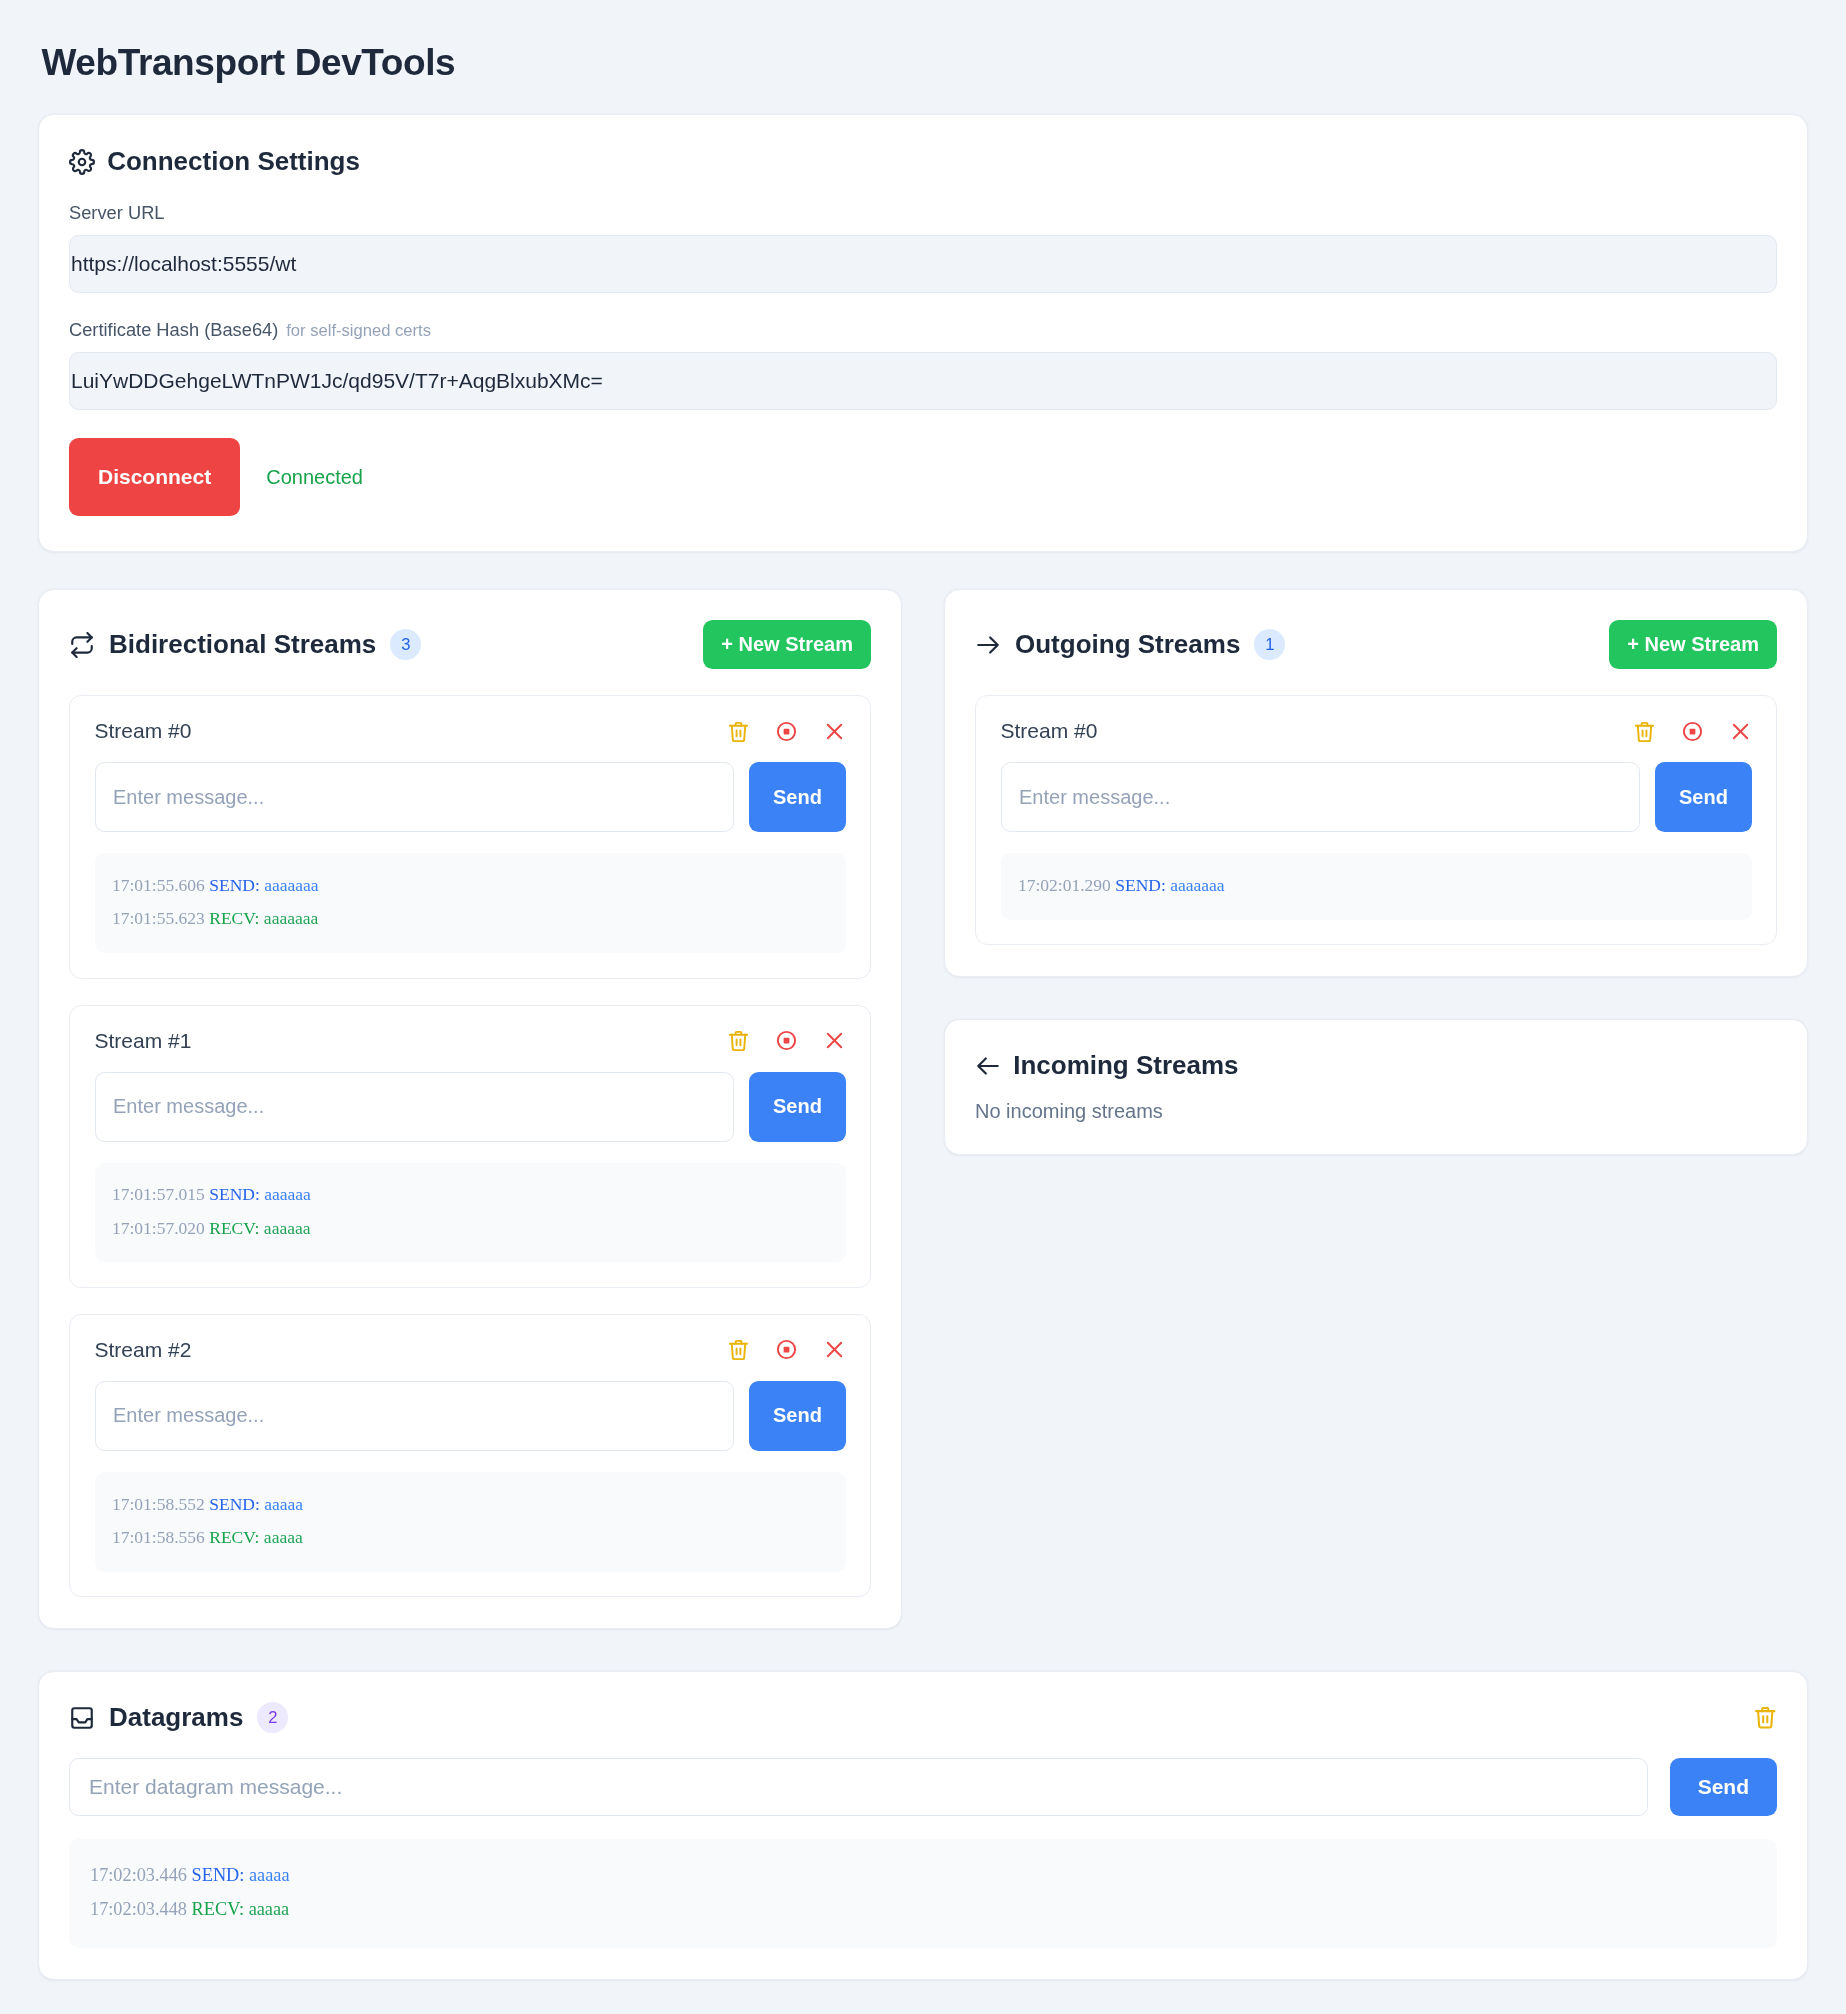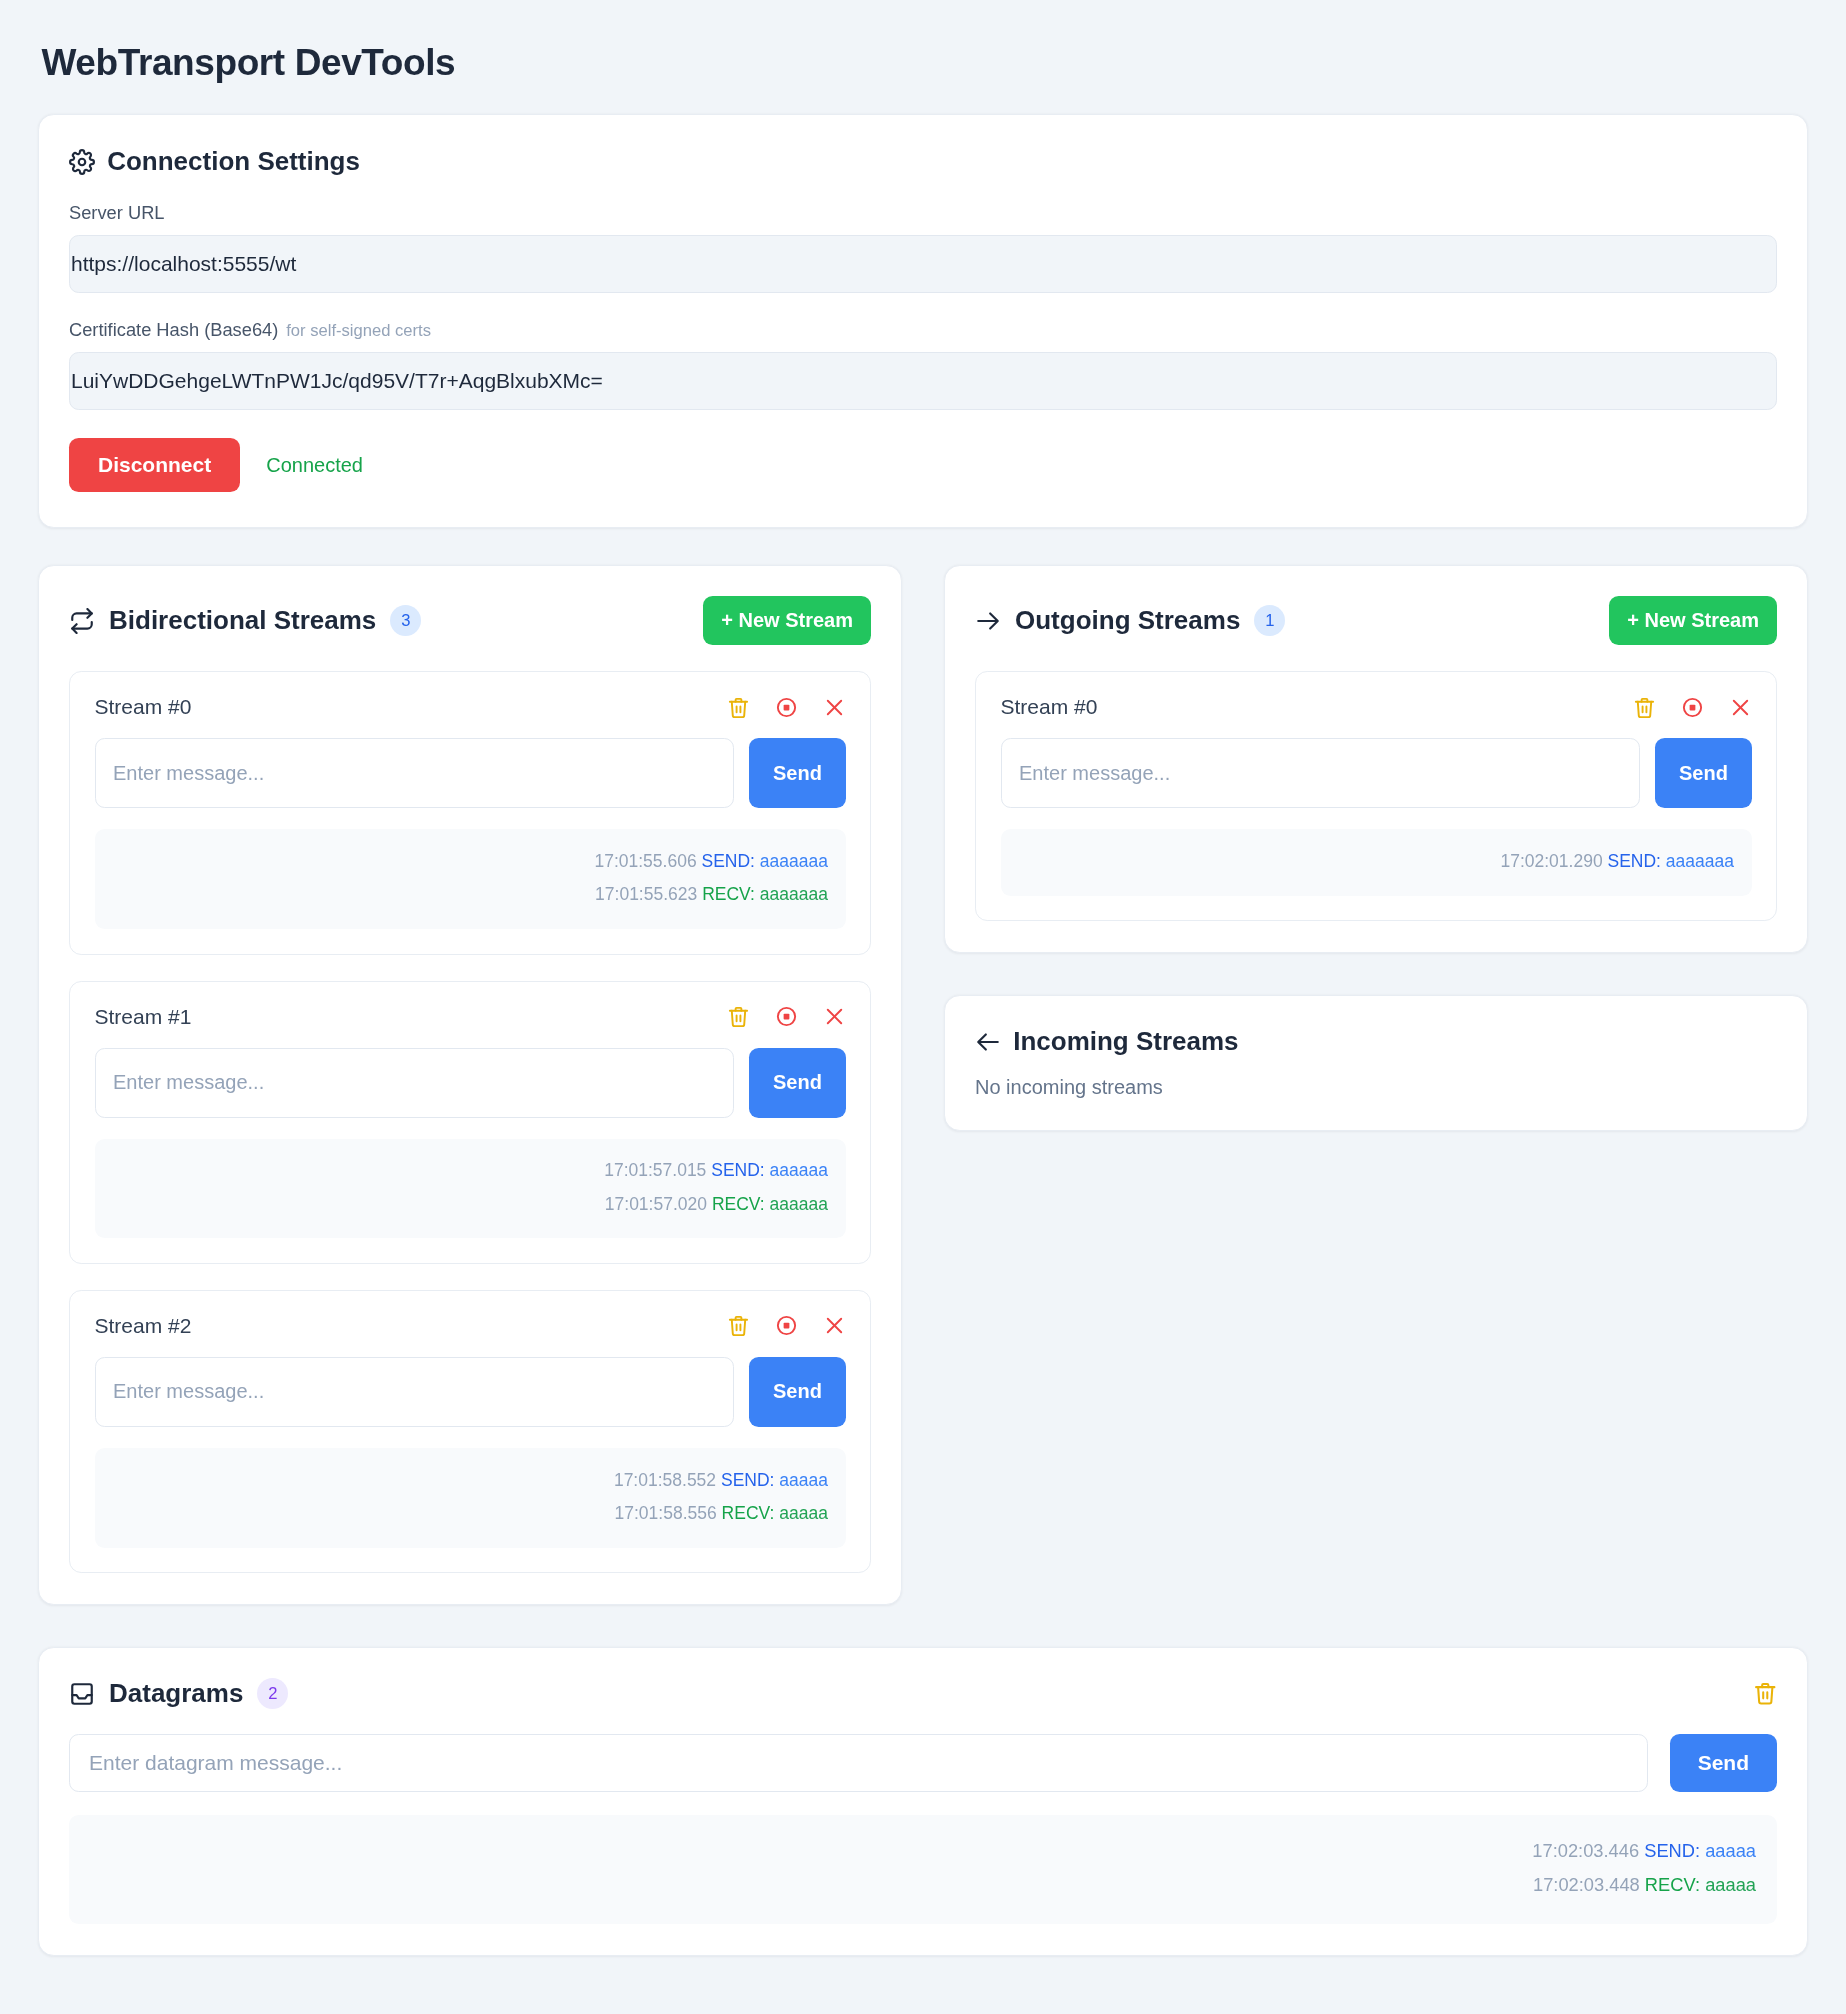--- a/index.html
+++ b/index.html
@@ -81,21 +81,21 @@
     gap: 26px;
     margin-top: 28px;
   }
   .btn-disconnect {
     background: #ef4444;
     color: #ffffff;
     border: none;
     border-radius: 9.6px;
     font-size: 21px;
     font-weight: bold;
-    padding: 15px 29px;
+    padding: 27px 29px;
     font-family: "Liberation Sans", sans-serif;
     cursor: pointer;
   }
   .status-text {
     font-size: 20px;
     color: #16a34a;
   }
 
   
   .columns {
@@ -194,25 +194,24 @@
     cursor: pointer;
   }
 
   .log {
     margin-top: 21px;
     background: #f8fafc;
     border-radius: 9.6px;
     padding: 15.7px 17.5px 17.5px 17.5px;
   }
   .log-line {
-    font-family: Liberation Sans, sans-serif;
+    font-family: Liberation Serif, serif;
     font-size: 17.5px;
     line-height: 1.9;
     white-space: pre;
-    text-align: right;
   }
   .ts { color: #94a3b8; }
   .dir-send { color: #2563eb; }
   .dir-recv { color: #16a34a; }
   .payload-send { color: #3b82f6; }
   .payload-recv { color: #22a355; }
 
   .empty-text {
     font-size: 20px;
     color: #64748b;

